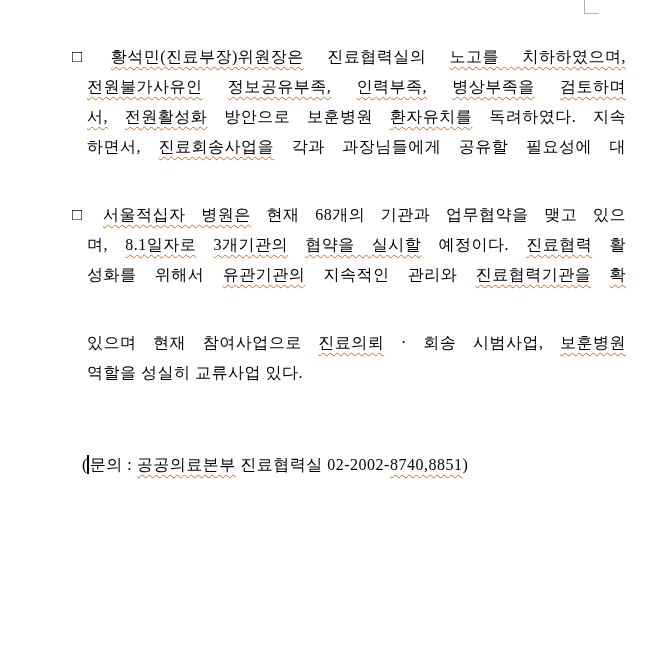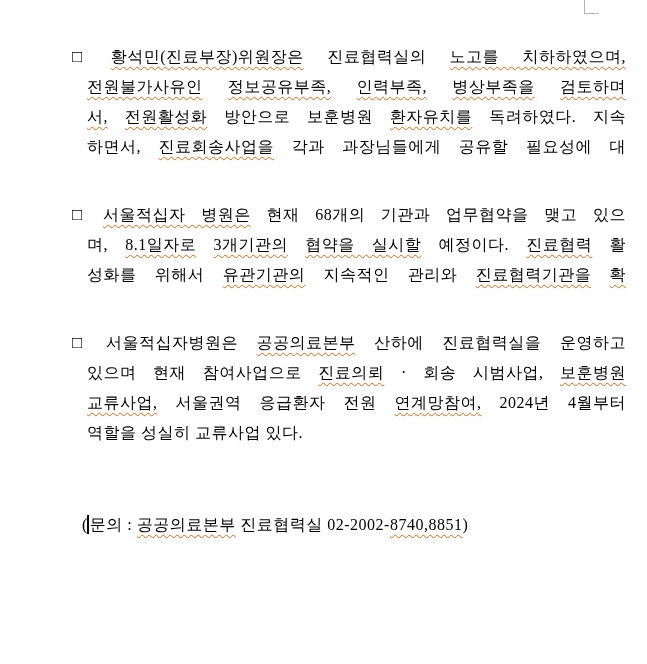--- a/index.html
+++ b/index.html
@@ -47,20 +47,18 @@
         <div class="line just"><span class="seg u">전원불가사유인</span><span class="seg"> </span><span class="seg u">정보공유부족,</span><span class="seg"> </span><span class="seg u">인력부족,</span><span class="seg"> </span><span class="seg u">병상부족을</span><span class="seg"> </span><span class="seg u">검토하며</span></div>
         <div class="line just"><span class="seg u">서,</span><span class="seg"> </span><span class="seg u">전원활성화</span><span class="seg"> 방안으로 보훈병원 </span><span class="seg u">환자유치를</span><span class="seg"> 독려하였다. 지속</span></div>
         <div class="line just"><span class="seg">하면서, </span><span class="seg u">진료회송사업을</span><span class="seg"> 각과 과장님들에게 공유할 필요성에 대</span></div>
       </div>
       <div class="para">
         <div class="line first just"><span class="bullet">□</span><span class="seg u">서울적십자 병원은</span><span class="seg"> 현재 68개의 기관과 업무협약을 맺고 있으</span></div>
         <div class="line just"><span class="seg">며, </span><span class="seg u">8.1일자로</span><span class="seg"> </span><span class="seg u">3개기관의</span><span class="seg"> </span><span class="seg u">협약을 실시할</span><span class="seg"> 예정이다. </span><span class="seg u">진료협력</span><span class="seg"> 활</span></div>
         <div class="line just"><span class="seg">성화를 위해서 </span><span class="seg u">유관기관의</span><span class="seg"> 지속적인 관리와 </span><span class="seg u">진료협력기관을</span><span class="seg"> </span><span class="seg u">확</span></div>
       </div>
       <div class="para">
-        <div class="line first just"><span class="bullet">□</span><span class="seg">서울적십자병원은 </span><span class="seg u">공공의료본부</span><span class="seg"> 산하에 진료협력실을 운영하고</span></div>
         <div class="line just"><span class="seg">있으며 현재 참여사업으로 </span><span class="seg u">진료의뢰</span><span class="seg"> · 회송 시범사업, </span><span class="seg u">보훈병원</span></div>
-        <div class="line just"><span class="seg u">교류사업,</span><span class="seg"> 서울권역 응급환자 전원 </span><span class="seg u">연계망참여,</span><span class="seg"> 2024년 4월부터</span></div>
         <div class="line"><span class="seg">역할을 성실히 교류사업 있다.</span></div>
       </div>
       <div class="footer-line"><span class="seg">(</span><span class="caret"></span><span class="seg">문의 : </span><span class="seg u">공공의료본부</span><span class="seg"> 진료협력실 02-2002-</span><span class="seg u">8740,8851</span><span class="seg">)</span></div>
     </div>
 </div>
 
 </body></html>

